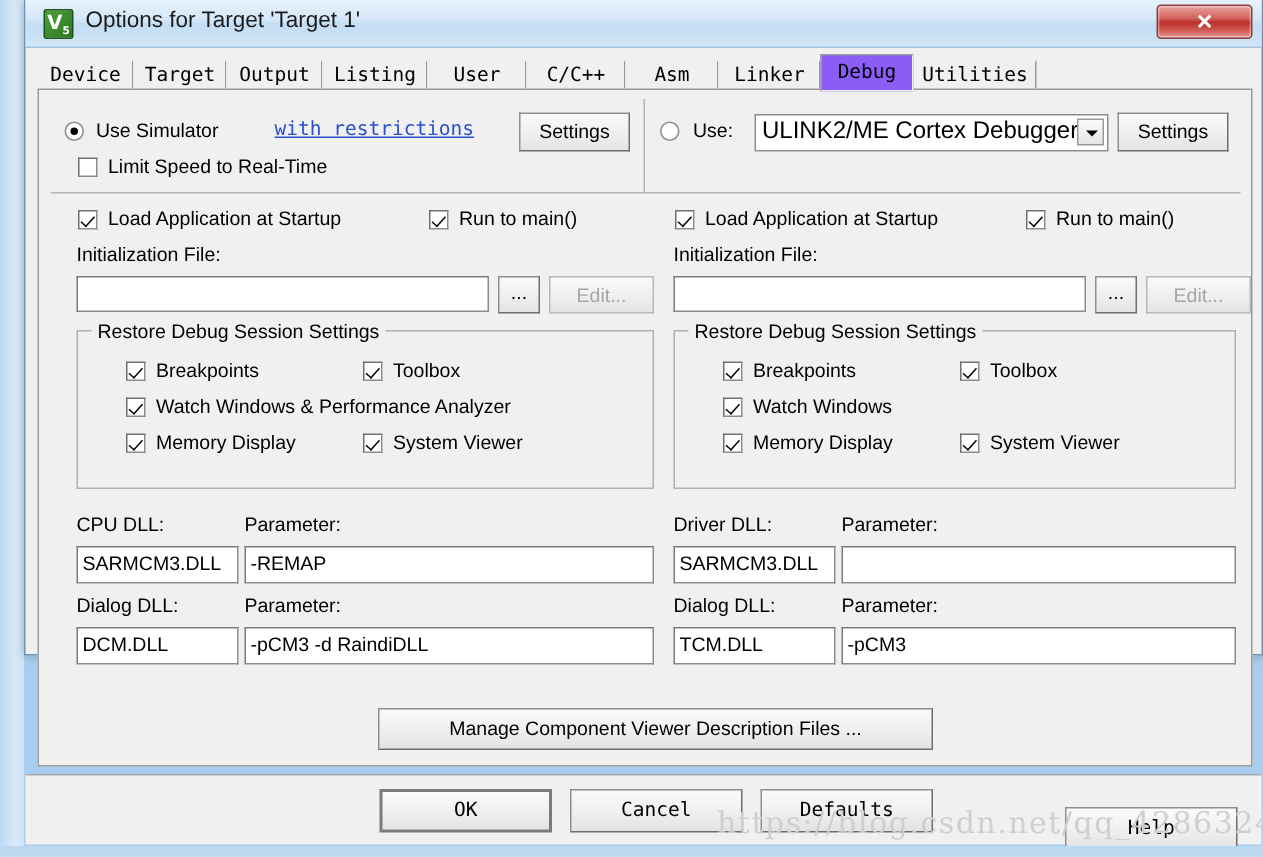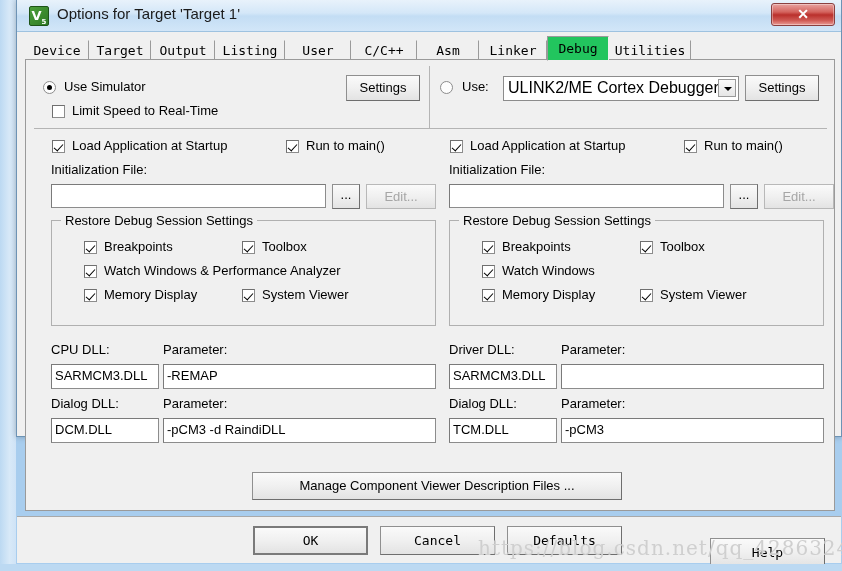--- a/index.html
+++ b/index.html
@@ -94,21 +94,21 @@
     font-family: "DejaVu Sans Mono", monospace;
     font-size: 13px;
     color: #000;
     text-align: center;
     line-height: 19px;
     cursor: pointer;
     white-space: nowrap;
   }
   .tab.active {
     top: 0px; height: 25px;
-    background: #22c55e;
+    background: #8b5cf6;
     border: 1px solid #9a9a9a;
     border-bottom: 1px solid #f0f0f0;
     border-right: 1px solid #f0f0f0;
     line-height: 23px;
     z-index: 5;
   }
 
   
   #content {
     position: absolute;
@@ -318,20 +318,21 @@
     <div class="tab" style="left:584px; width:82px;">Utilities</div>
   </div>
 
   <div id="content">
 
     <div class="panel-divider-v"></div>
     <div class="panel-divider-h"></div>
 
     <div class="rb checked" style="left:17px; top:21px;"></div>
     <div class="lbl" style="left:38px; top:19px;">Use Simulator</div>
+    <div class="link" style="left:157px; top:19px;">with restrictions</div>
     <div class="btn" style="left:320px; top:15px; width:74px; height:26px; line-height:24px;">Settings</div>
 
     <div class="cb" style="left:26px; top:45px;"></div>
     <div class="lbl" style="left:46px; top:43px;">Limit Speed to Real-Time</div>
 
     <div class="cb checked" style="left:26px; top:80px;"></div>
     <div class="lbl" style="left:46px; top:78px;">Load Application at Startup</div>
     <div class="cb checked" style="left:260px; top:80px;"></div>
     <div class="lbl" style="left:280px; top:78px;">Run to main()</div>
 

